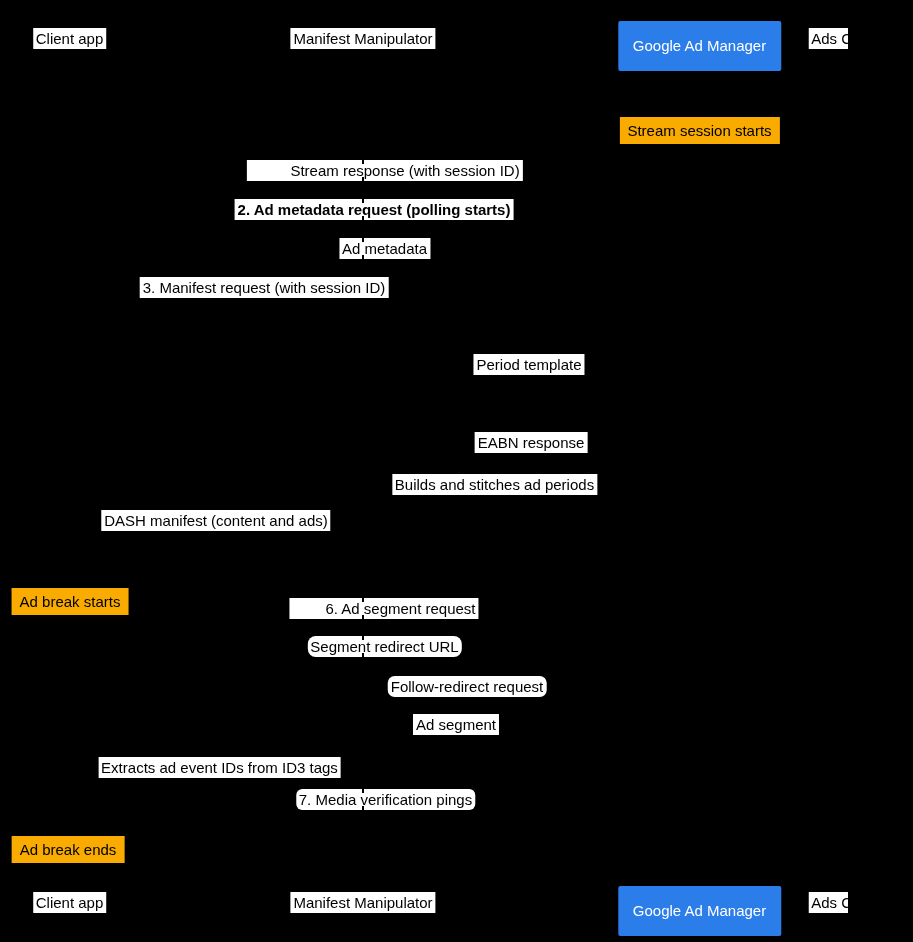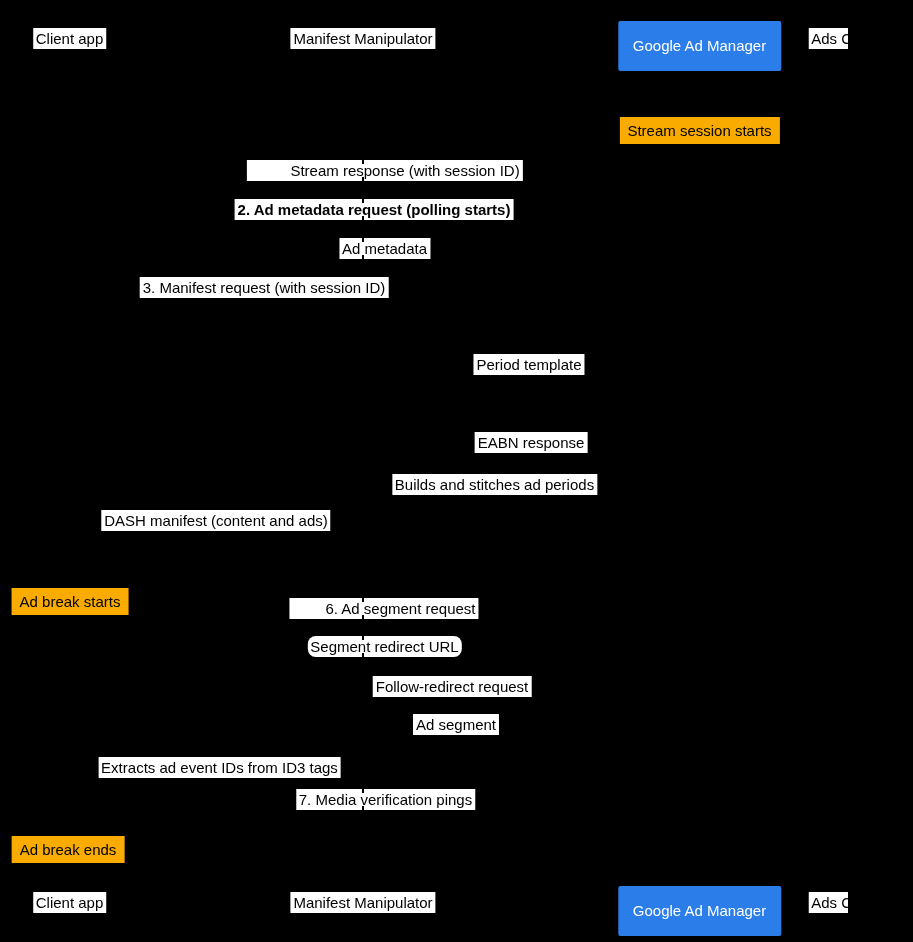--- a/index.html
+++ b/index.html
@@ -59,20 +59,20 @@
     <div class="msg label" style="left: 531px; top: 432px;">EABN response</div>
     <div class="msg label" style="left: 494.5px; top: 474px;">Builds and stitches ad periods</div>
     <div class="msg label" style="left: 216px; top: 510px;">DASH manifest (content and ads)</div>
     <div class="msg note" style="left: 70px; top: 588px;">Ad break starts</div>
     <div class="msg label" style="left: 384px; top: 598px; padding-left: 36px;">6. Ad segment request</div>
     <div class="tick" style="left: 362px; top: 596px;"></div>
     <div class="tick" style="left: 362px; top: 615px;"></div>
     <div class="msg label" style="left: 384.5px; top: 636px; border-radius: 8px;">Segment redirect URL</div>
     <div class="tick" style="left: 362px; top: 634px;"></div>
     <div class="tick" style="left: 362px; top: 653px;"></div>
-    <div class="msg label" style="left: 452px; top: 676px;">Follow-redirect request</div>
+    <div class="msg label" style="left: 467px; top: 676px; border-radius: 7px;">Follow-redirect request</div>
     <div class="msg label" style="left: 456px; top: 714px;">Ad segment</div>
     <div class="msg label" style="left: 219.5px; top: 757px;">Extracts ad event IDs from ID3 tags</div>
-    <div class="msg label" style="left: 385.5px; top: 789px;">7. Media verification pings</div>
+    <div class="msg label" style="left: 385.5px; top: 789px; border-radius: 6px;">7. Media verification pings</div>
     <div class="tick" style="left: 362px; top: 787px;"></div>
     <div class="tick" style="left: 362px; top: 806px;"></div>
     <div class="msg note" style="left: 68px; top: 836px;">Ad break ends</div>
   </div>
 
 </body></html>

